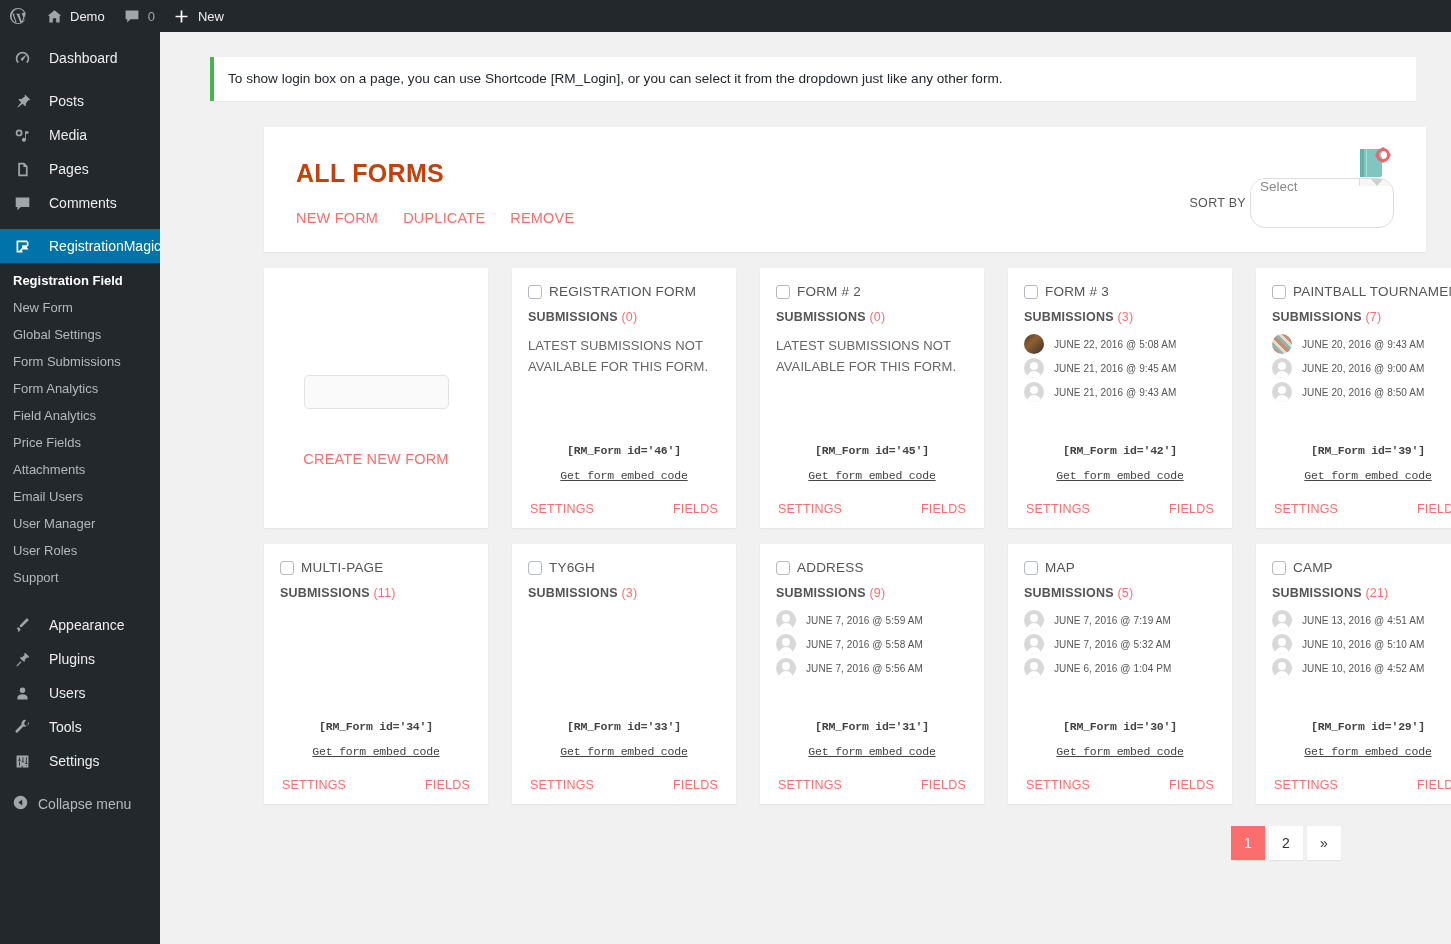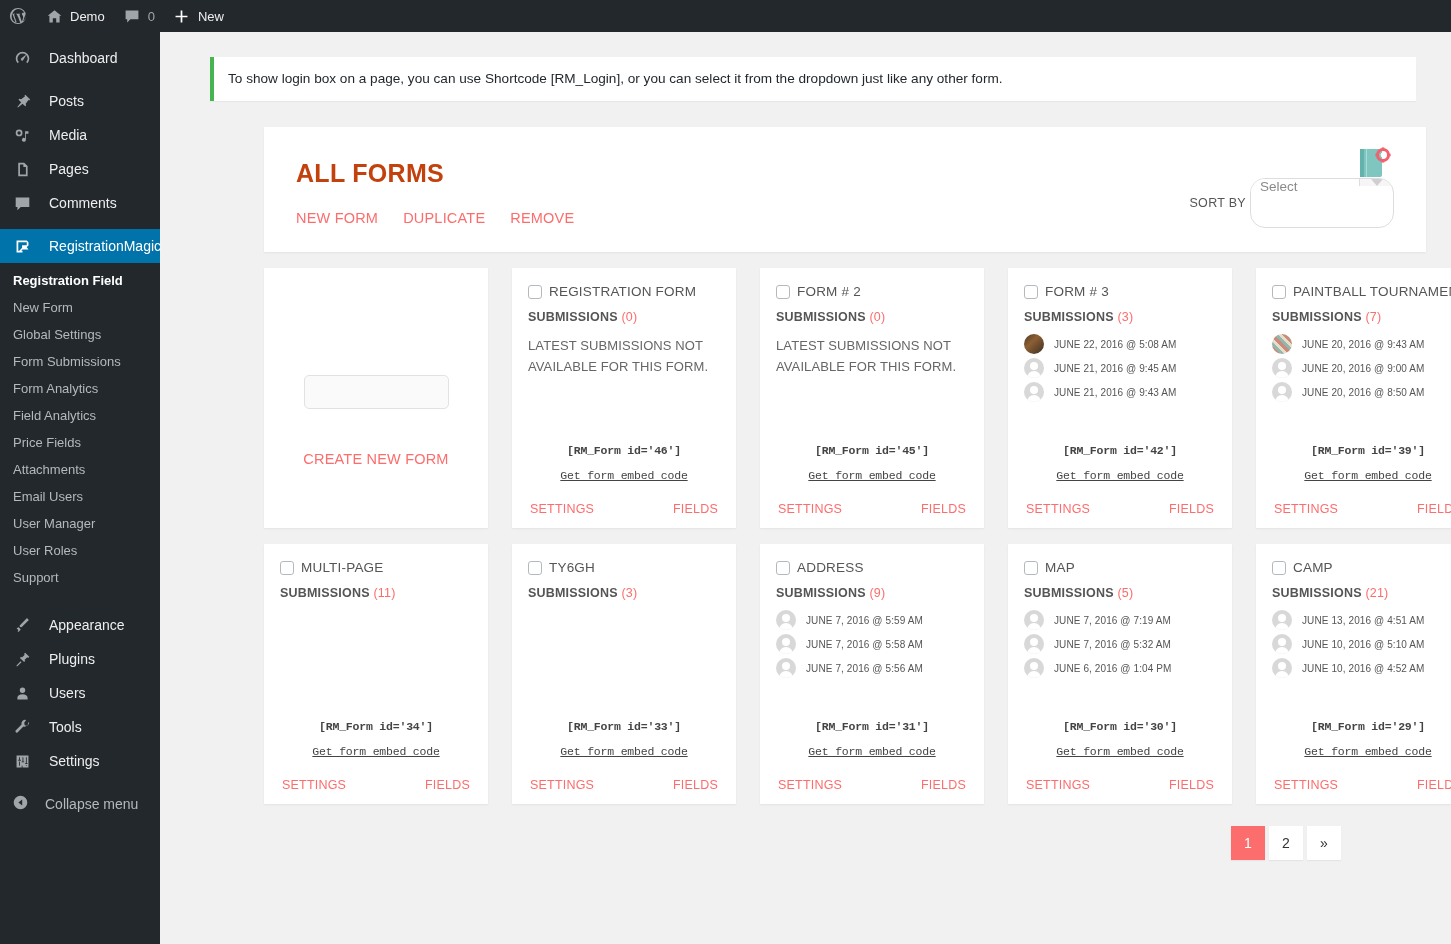--- a/index.html
+++ b/index.html
@@ -54,21 +54,21 @@
     border-top: 8px solid transparent; border-bottom: 8px solid transparent;
     border-right: 8px solid #f1f1f1;
   }
   .submenu { background: #23282d; padding: 4px 0 8px 0; }
   .submenu-item {
     display: block; font-size: 13px; line-height: 27px;
     padding: 0 12px 0 13px; color: #b4b9be; white-space: nowrap;
   }
   .submenu-item.current { color: #fff; font-weight: bold; }
   .collapse {
-    display: flex; align-items: center; gap: 16px;
+    display: flex; align-items: center; gap: 9px;
     height: 34px; padding-left: 12px; color: #b4b9be; font-size: 14px;
   }
   .collapse .mi-icon svg { fill: #a0a5aa; }
 
   
   .content {
     position: absolute; top: 32px; left: 160px;
     width: 1291px; height: 912px; background: #f1f1f1;
     overflow: hidden;
   }

